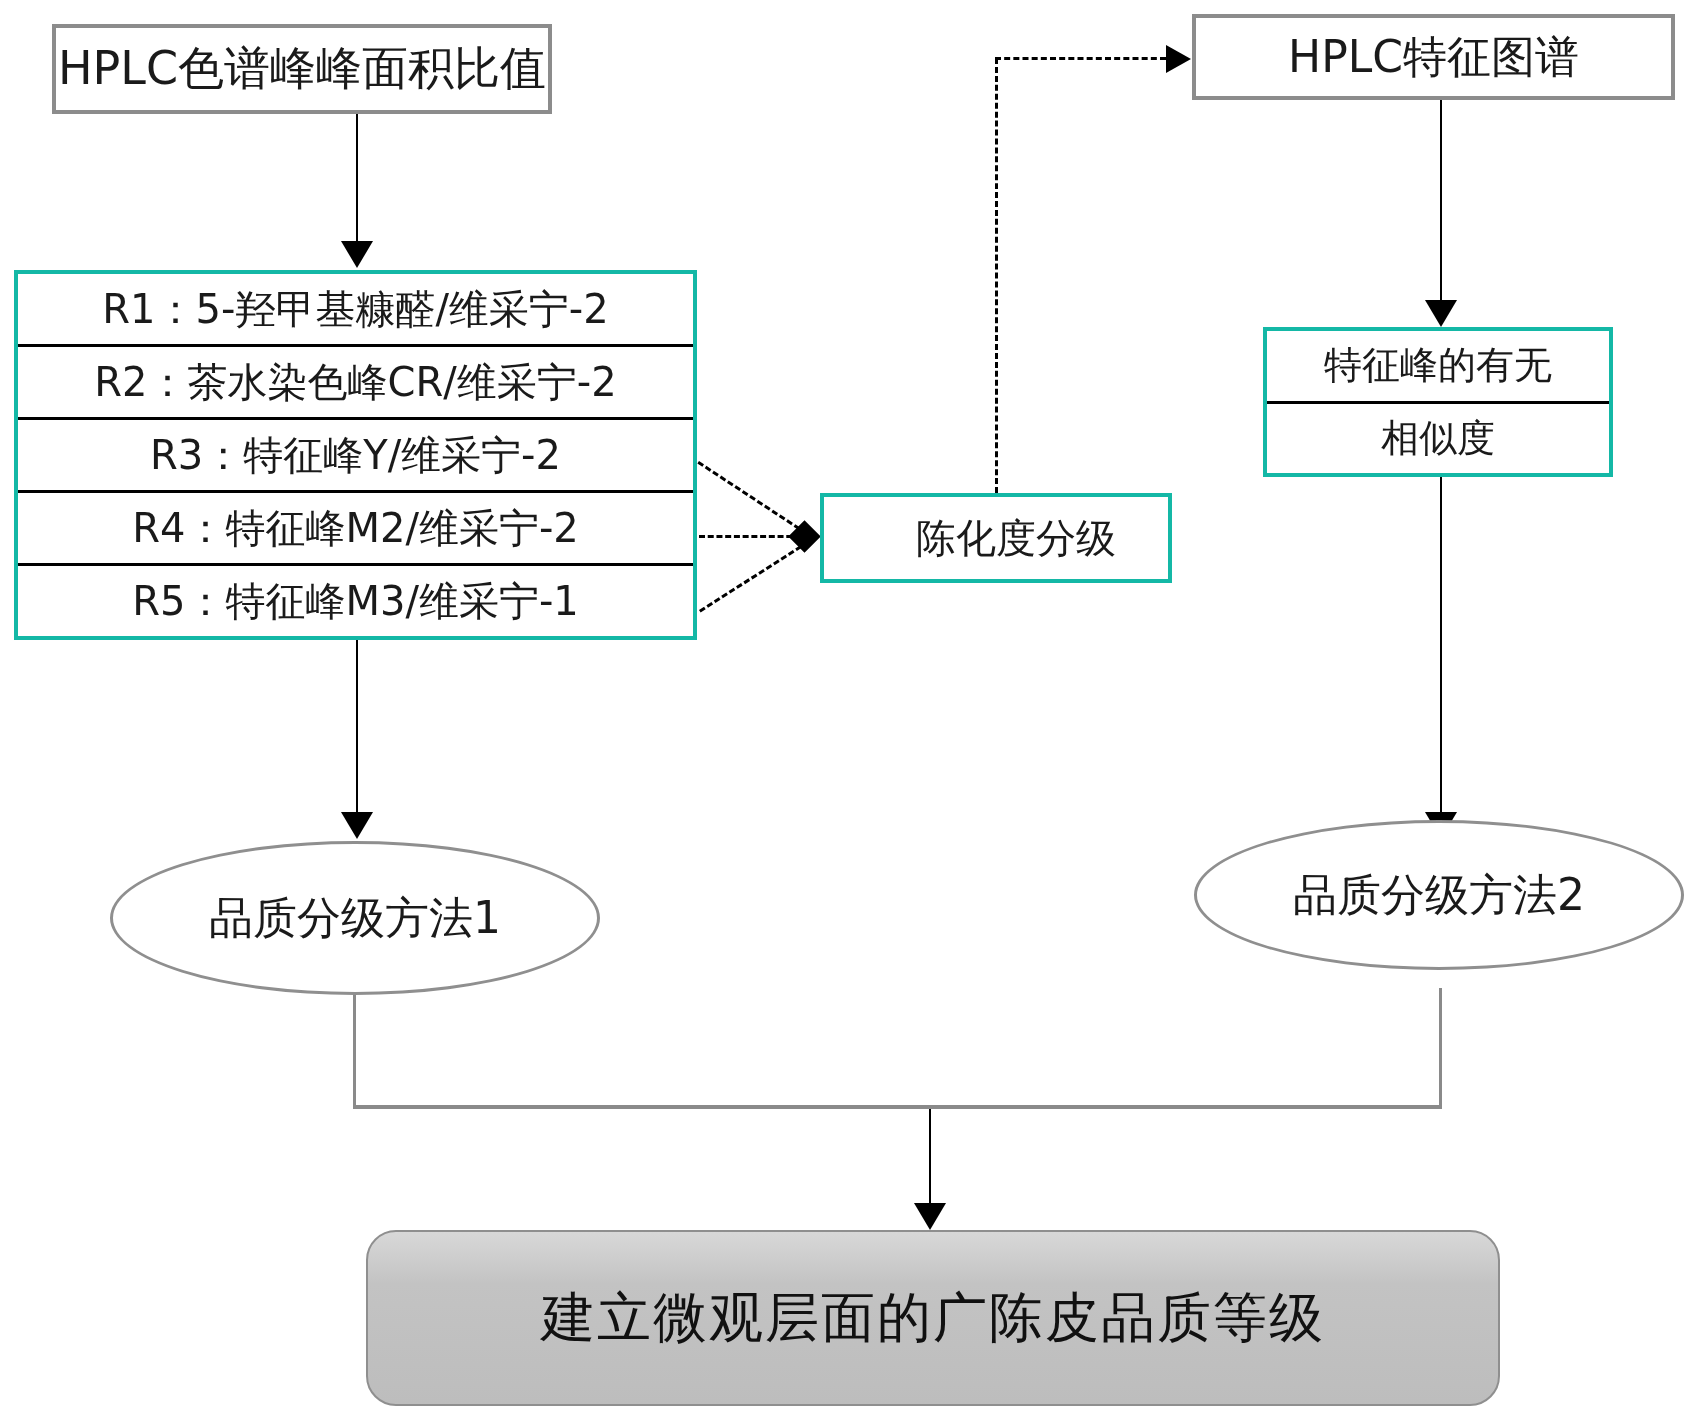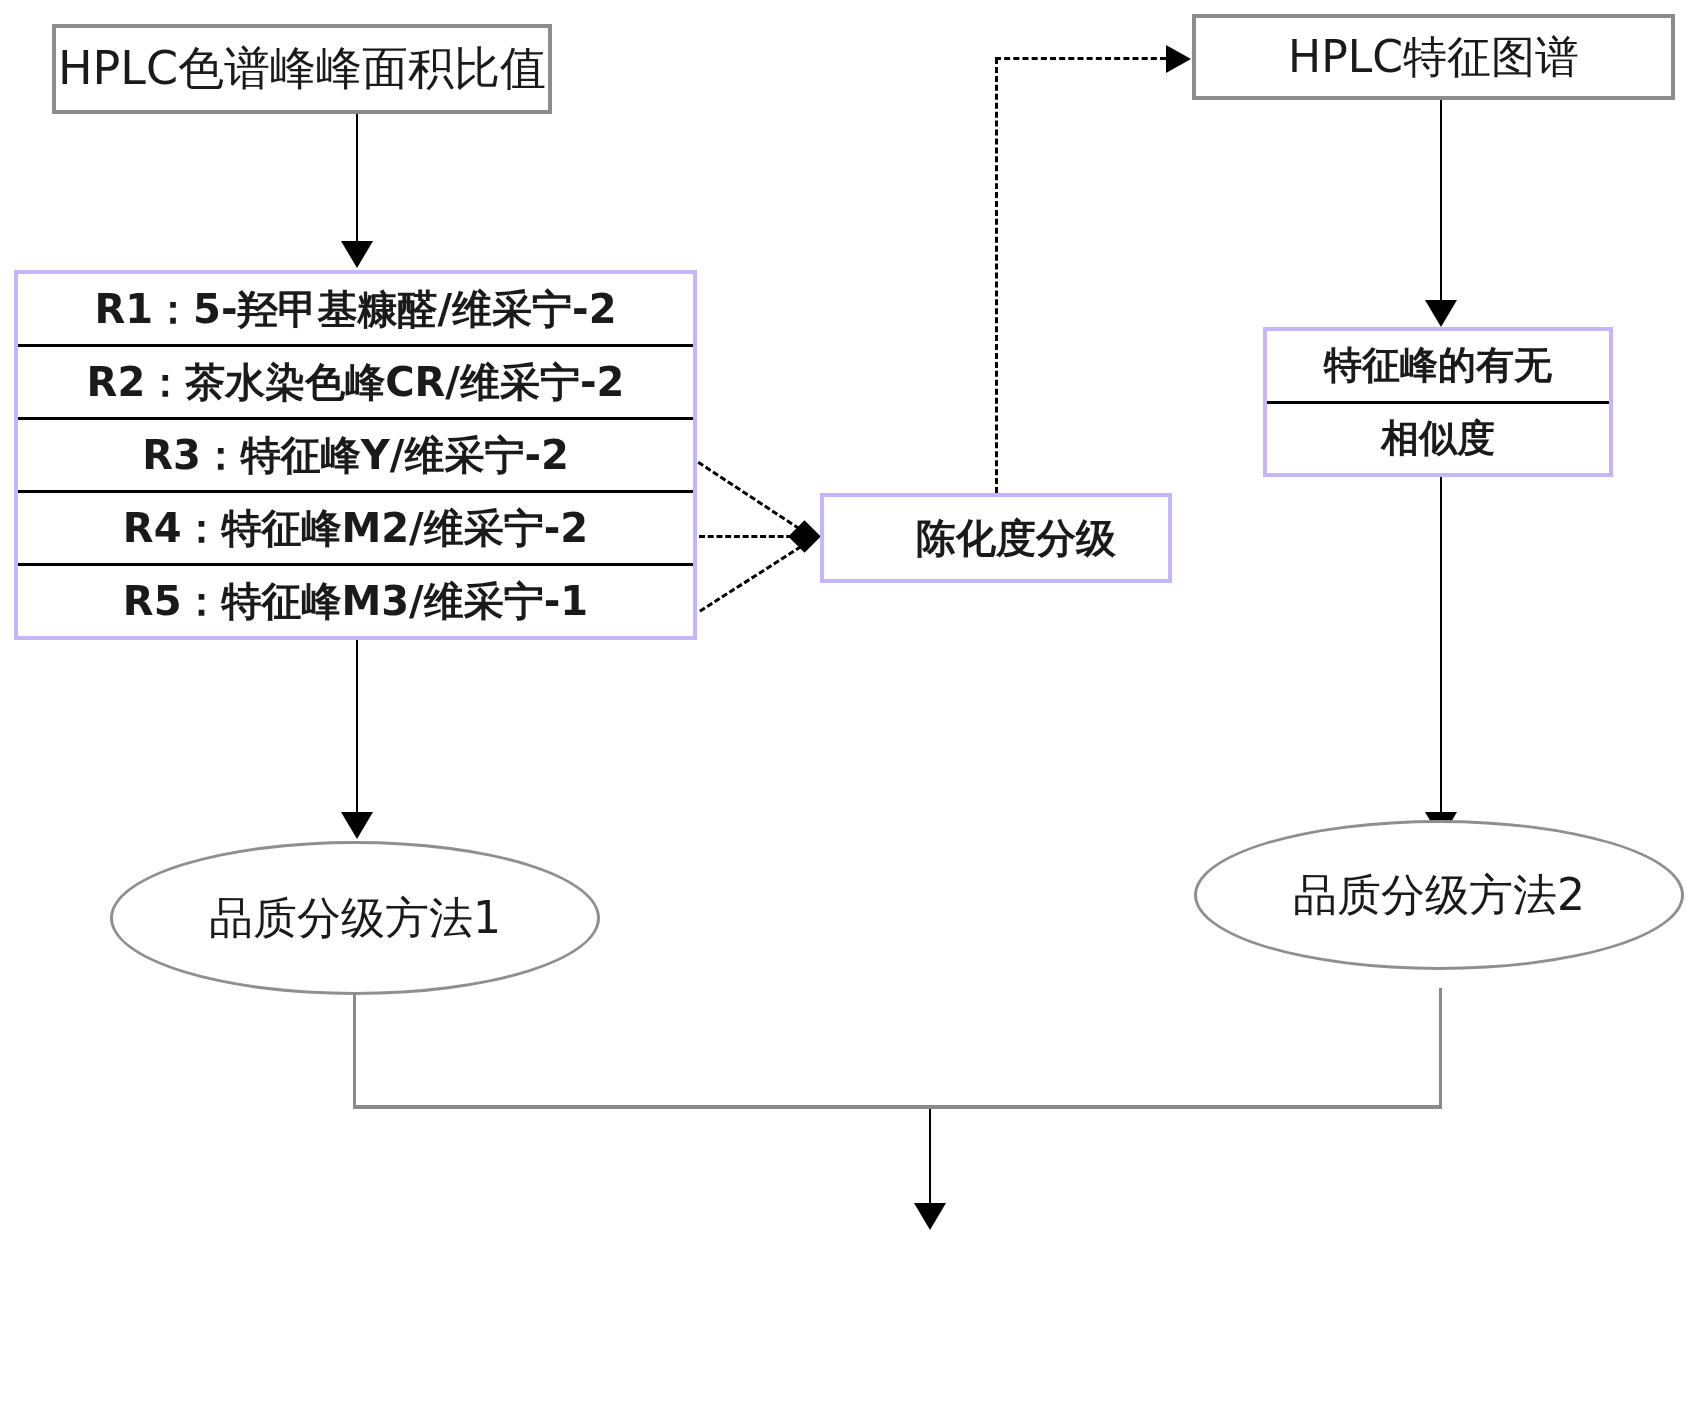--- a/index.html
+++ b/index.html
@@ -3,21 +3,21 @@
 <meta charset="utf-8">
 <style>
   html,body{margin:0;padding:0;background:#ffffff;}
   body{font-family:"DejaVu Sans","Liberation Sans",sans-serif;color:#1a1a1a;}
   .canvas{position:relative;width:1699px;height:1414px;background:#ffffff;overflow:hidden;}
 
   .node{position:absolute;display:flex;align-items:center;justify-content:center;
         text-align:center;background:#ffffff;box-sizing:border-box;}
 
   .gray-border{border:4px solid #8c8c8c;}
-  .black-border{border:4px solid #c4b5fd;font-weight:bold;}
+  .black-border{border:4px solid #14b8a6;}
 
   .ratio-list{flex-direction:column;align-items:stretch;padding:0;}
   .ratio-row{flex:1;display:flex;align-items:center;justify-content:center;font-size:40px;}
   .ratio-row + .ratio-row{border-top:3px solid #000000;}
 
   .feature-rows{flex-direction:column;align-items:stretch;}
   .feature-row{flex:1;display:flex;align-items:center;justify-content:center;font-size:38px;}
   .feature-row + .feature-row{border-top:3px solid #000000;}
 
   .ellipse{border-radius:50%;border:3px solid #8f8f8f;font-size:44px;}
@@ -116,14 +116,17 @@
     <span>品质分级方法2</span>
   </div>
 
   <div class="vline gray-line" style="left:353px;top:995px;height:113px;"></div>
   <div class="vline gray-line" style="left:1439px;top:988px;height:120px;"></div>
   <div class="hline gray-line" style="left:353px;top:1105px;width:1089px;height:4px;"></div>
 
   <div class="vline" style="left:929px;top:1109px;height:96px;width:2px;"></div>
   <div class="head-down" style="left:914px;top:1203px;"></div>
 
+  <div class="result" style="left:366px;top:1230px;width:1130px;height:172px;">
+    <span>建立微观层面的广陈皮品质等级</span>
+  </div>
 
 </div>
 
 </body></html>

